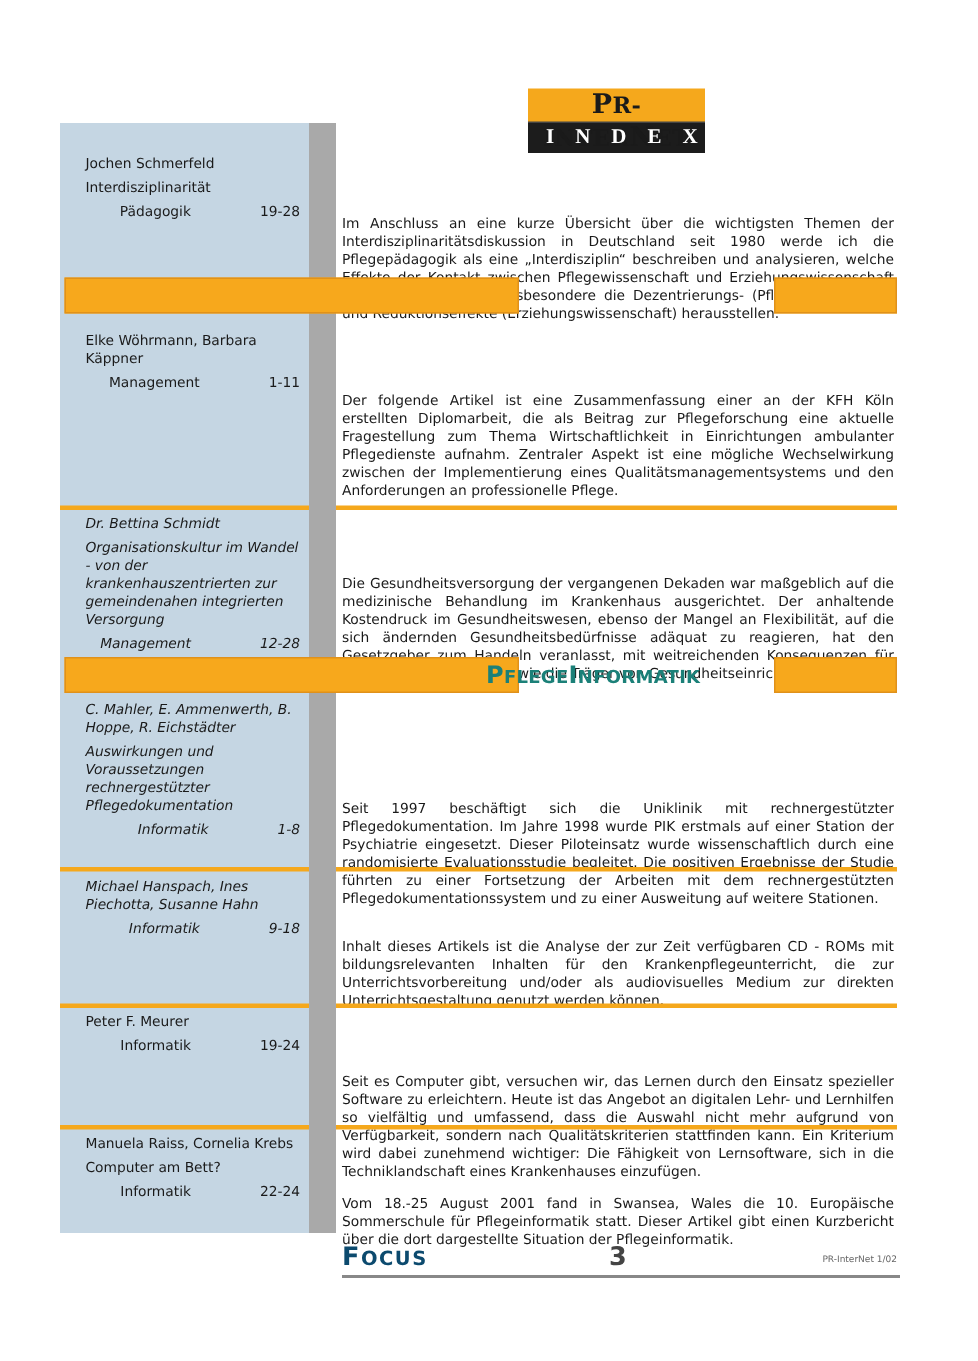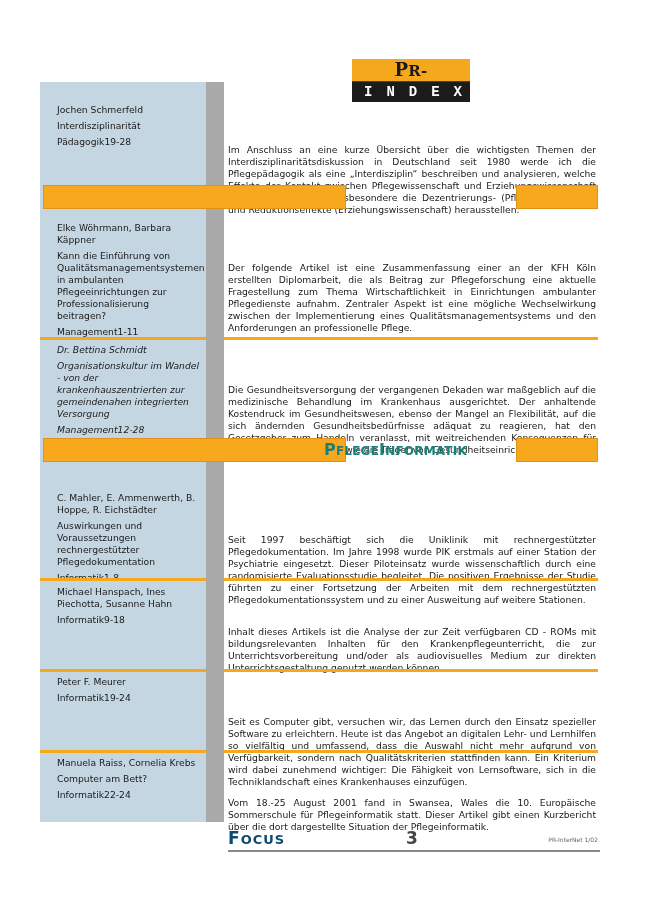--- a/index.html
+++ b/index.html
@@ -9,27 +9,27 @@
   
   .leftcol { position: absolute; left: 40px; top: 82px; width: 166px; height: 740px; background: #c5d6e3; }
   
   .greystrip { position: absolute; left: 206px; top: 82px; width: 18px; height: 740px; background: #a9a9a9; }
 
   
   .logo { position: absolute; left: 352px; top: 59px; width: 118px; }
   .logo-top { background: #f5a81c; color: #1a1a1a; font-family: "DejaVu Serif", serif; font-weight: bold;
               font-size: 15px; text-align: center; height: 22px; line-height: 22px; letter-spacing: 0.3px; border-bottom: 1px solid #444; }
   .logo-top .big { font-size: 18px; }
-  .logo-bot { background: #1c1c1c; color: #ffffff; font-family: Liberation Mono, monospace; font-weight: bold;
+  .logo-bot { background: #1c1c1c; color: #ffffff; font-family: Liberation Serif, serif; font-weight: bold;
               font-size: 14px; height: 20px; line-height: 20px; text-align: center; letter-spacing: 14px; padding-left: 12px; }
 
   .entry { position: absolute; left: 57px; width: 143px; font-size: 9.2px; line-height: 12px; color: #1a1a1a; }
   .entry .author { margin-bottom: 4px; }
   .entry .title { margin-bottom: 4px; }
-  .entry .meta { display: flex; justify-content: flex-start; }
+  .entry .meta { display: flex; justify-content: flex-end; gap: 46px; }
 
   .abstract { position: absolute; left: 228px; width: 368px; font-size: 9.2px; line-height: 12px; color: #1a1a1a; text-align: justify; margin-top: 40px; }
 
   .sep { position: absolute; height: 3px; background: #f5a81c; }
 
   .banner { position: absolute; left: 40px; width: 558px; height: 30px; }
   .banner .bar-left { position: absolute; left: 3px; top: 3px; width: 303px; height: 24px; background: #f7a81c; border: 1px solid #e0911a; box-sizing: border-box; }
   .banner .bar-right { position: absolute; right: 0px; top: 3px; width: 82px; height: 24px; background: #f7a81c; border: 1px solid #e0911a; box-sizing: border-box; }
 
   .pm-title { position: absolute; left: 270px; top: 0; width: 180px; text-align: center; font-family: "DejaVu Serif", serif; font-weight: bold; color: #3a3a3a; }
@@ -68,21 +68,20 @@
 </div>
 <div class="abstract" style="top:104px;">Im Anschluss an eine kurze Übersicht über die wichtigsten Themen der Interdisziplinaritätsdiskussion in Deutschland seit 1980 werde ich die Pflegepädagogik als eine „Interdisziplin“ beschreiben und analysieren, welche Effekte der Kontakt zwischen Pflegewissenschaft und Erziehungswissenschaft hat. Dabei werde ich insbesondere die Dezentrierungs- (Pflegewissenschaft) und Reduktionseffekte (Erziehungswissenschaft) herausstellen.</div>
 
 <div class="banner" style="top:182px;">
   <div class="bar-left"></div>
   <div class="bar-right"></div>
 </div>
 
 <div class="entry" style="top:222px;">
   <div class="author">Elke Wöhrmann, Barbara Käppner</div>
-  <div class="title">Kann die Einführung von Qualitätsmanagementsystemen in ambulanten Pflegeeinrichtungen zur Professionalisierung beitragen?</div>
   <div class="meta">
       <span>Management</span>
       <span>1-11</span>
     </div>
 </div>
 <div class="abstract" style="top:222px;">Der folgende Artikel ist eine Zusammenfassung einer an der KFH Köln erstellten Diplomarbeit, die als Beitrag zur Pflegeforschung eine aktuelle Fragestellung zum Thema Wirtschaftlichkeit in Einrichtungen ambulanter Pflegedienste aufnahm. Zentraler Aspekt ist eine mögliche Wechselwirkung zwischen der Implementierung eines Qualitätsmanagementsystems und den Anforderungen an professionelle Pflege.</div>
 
 <div class="sep" style="left:40px; top:337px; width:166px;"></div>
 <div class="sep" style="left:224px; top:337px; width:374px;"></div>
 
@@ -95,34 +94,34 @@
     </div>
 </div>
 <div class="abstract" style="top:344px;">Die Gesundheitsversorgung der vergangenen Dekaden war maßgeblich auf die medizinische Behandlung im Krankenhaus ausgerichtet. Der anhaltende Kostendruck im Gesundheitswesen, ebenso der Mangel an Flexibilität, auf die sich ändernden Gesundheitsbedürfnisse adäquat zu reagieren, hat den Gesetzgeber zum Handeln veranlasst, mit weitreichenden Konsequenzen für die Medizin und Pflege sowie die Träger von Gesundheitseinrichtungen.</div>
 
 <div class="banner" style="top:435px;">
   <div class="bar-left"></div>
   <div class="pi-title"><span>P</span><span class="sm">FLEGE</span><span>I</span><span class="sm">NFORMATIK</span></div>
   <div class="bar-right"></div>
 </div>
 
-<div class="entry" style="top:492px;">
+<div class="entry" style="top:468px;font-style:italic;">
   <div class="author">C. Mahler, E. Ammenwerth, B. Hoppe, R. Eichstädter</div>
   <div class="title">Auswirkungen und Voraussetzungen rechnergestützter Pflegedokumentation</div>
   <div class="meta">
       <span>Informatik</span>
       <span>1-8</span>
     </div>
 </div>
 <div class="abstract" style="top:494px;">Seit 1997 beschäftigt sich die Uniklinik mit rechnergestützter Pflegedokumentation. Im Jahre 1998 wurde PIK erstmals auf einer Station der Psychiatrie eingesetzt. Dieser Piloteinsatz wurde wissenschaftlich durch eine randomisierte Evaluationsstudie begleitet. Die positiven Ergebnisse der Studie führten zu einer Fortsetzung der Arbeiten mit dem rechnergestützten Pflegedokumentationssystem und zu einer Ausweitung auf weitere Stationen.</div>
 
 <div class="sep" style="left:40px; top:578px; width:166px;"></div>
 <div class="sep" style="left:224px; top:578px; width:374px;"></div>
 
-<div class="entry" style="top:586px;">
+<div class="entry" style="top:586px;font-style:italic;">
   <div class="author">Michael Hanspach, Ines Piechotta, Susanne Hahn</div>
   <div class="meta">
       <span>Informatik</span>
       <span>9-18</span>
     </div>
 </div>
 <div class="abstract" style="top:586px;">Inhalt dieses Artikels ist die Analyse der zur Zeit verfügbaren CD - ROMs mit bildungsrelevanten Inhalten für den Krankenpflegeunterricht, die zur Unterrichtsvorbereitung und/oder als audiovisuelles Medium zur direkten Unterrichtsgestaltung genutzt werden können.</div>
 
 <div class="sep" style="left:40px; top:669px; width:166px;"></div>
 <div class="sep" style="left:224px; top:669px; width:374px;"></div>

